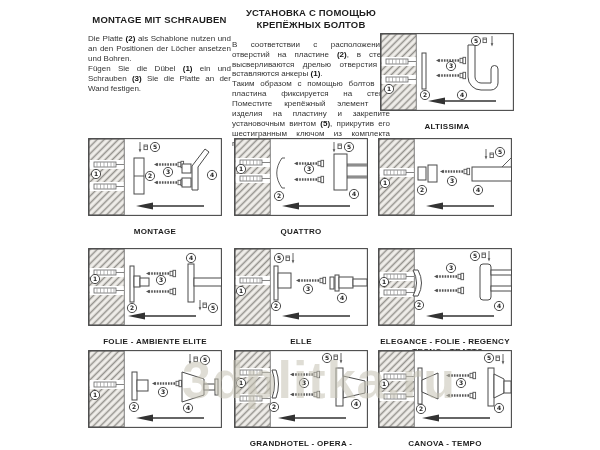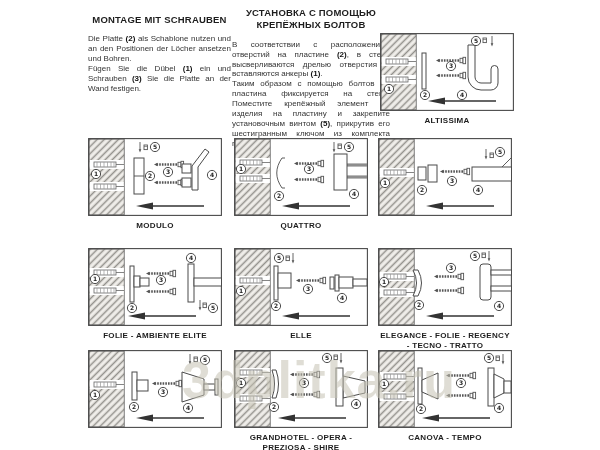--- a/index.html
+++ b/index.html
@@ -19,21 +19,21 @@
   .col p {
     font-size:8px; line-height:1.24; text-align:justify; color:#333;
   }
   .col p b { font-weight:bold; color:#111; }
   #col-de { left:88px; top:14px; width:143px; }
   #col-ru { left:232px; top:7px;  width:158px; }
 
   .cell { position:absolute; width:134px; }
   .cell svg { display:block; }
   .cell figcaption {
-    margin-top:5px; font-size:8px; font-weight:bold; text-align:center;
+    margin-top:11px; font-size:8px; font-weight:bold; text-align:center;
     letter-spacing:.3px; line-height:1.3; color:#1d1d1d;
   }
   .box  { fill:#ffffff; stroke:#4a4a4a; stroke-width:1.1; }
   .wall { fill:url(#hatch); stroke:#4a4a4a; stroke-width:.7; }
   .chan { fill:#ffffff; }
   .shape { fill:#ffffff; stroke:#4a4a4a; stroke-width:1; }
   .rod   { stroke:#8d8d8d; stroke-width:3.2; }
   .thin  { stroke:#4a4a4a; stroke-width:.9; fill:none; }
   .co circle { fill:#ffffff; stroke:#3a3a3a; stroke-width:.9; }
   .co text {
@@ -167,21 +167,21 @@
         </g>
       <g class="co" transform="translate(124,37)">
           <circle r="4.6"></circle>
           <text y="2.1">4</text>
         </g>
       <g class="co" transform="translate(67,9)">
           <circle r="4.6"></circle>
           <text y="2.1">5</text>
         </g>
     </svg>
-    <figcaption>MODULO</figcaption>
+    <figcaption>MONTAGE</figcaption>
   </figure>
 
   <figure class="cell" style="left:234px;top:138px">
     <svg width="134" height="78" viewBox="0 0 134 78">
       <rect class="box" x="0.6" y="0.6" width="132.8" height="76.8"></rect>
       <rect class="wall" x="1.2" y="1.2" width="35" height="75.6"></rect>
       <rect class="chan" x="1.8" y="20" width="34" height="9"></rect>
         <rect class="chan" x="1.8" y="36" width="34" height="9"></rect>
       <use href="#dowel" x="6" y="22"></use>
       <use href="#dowel" x="6" y="38"></use>

